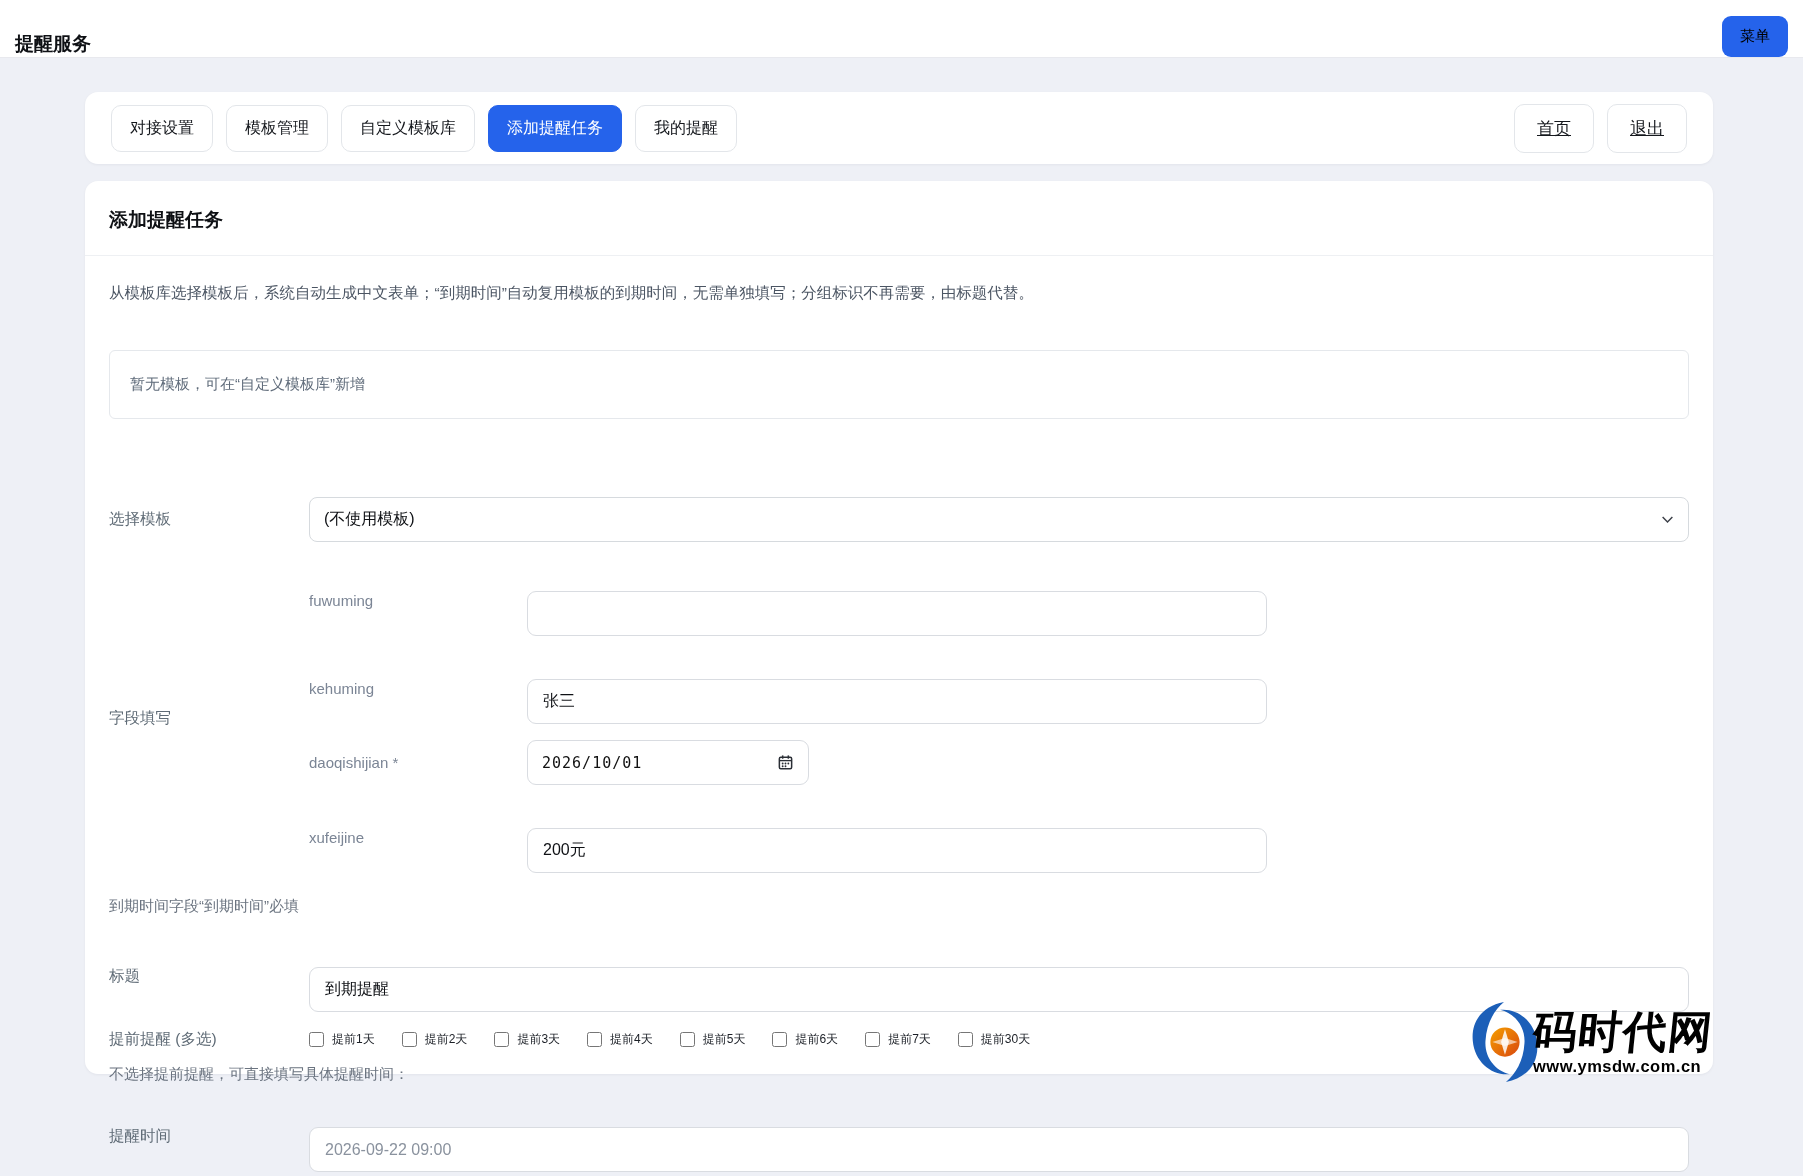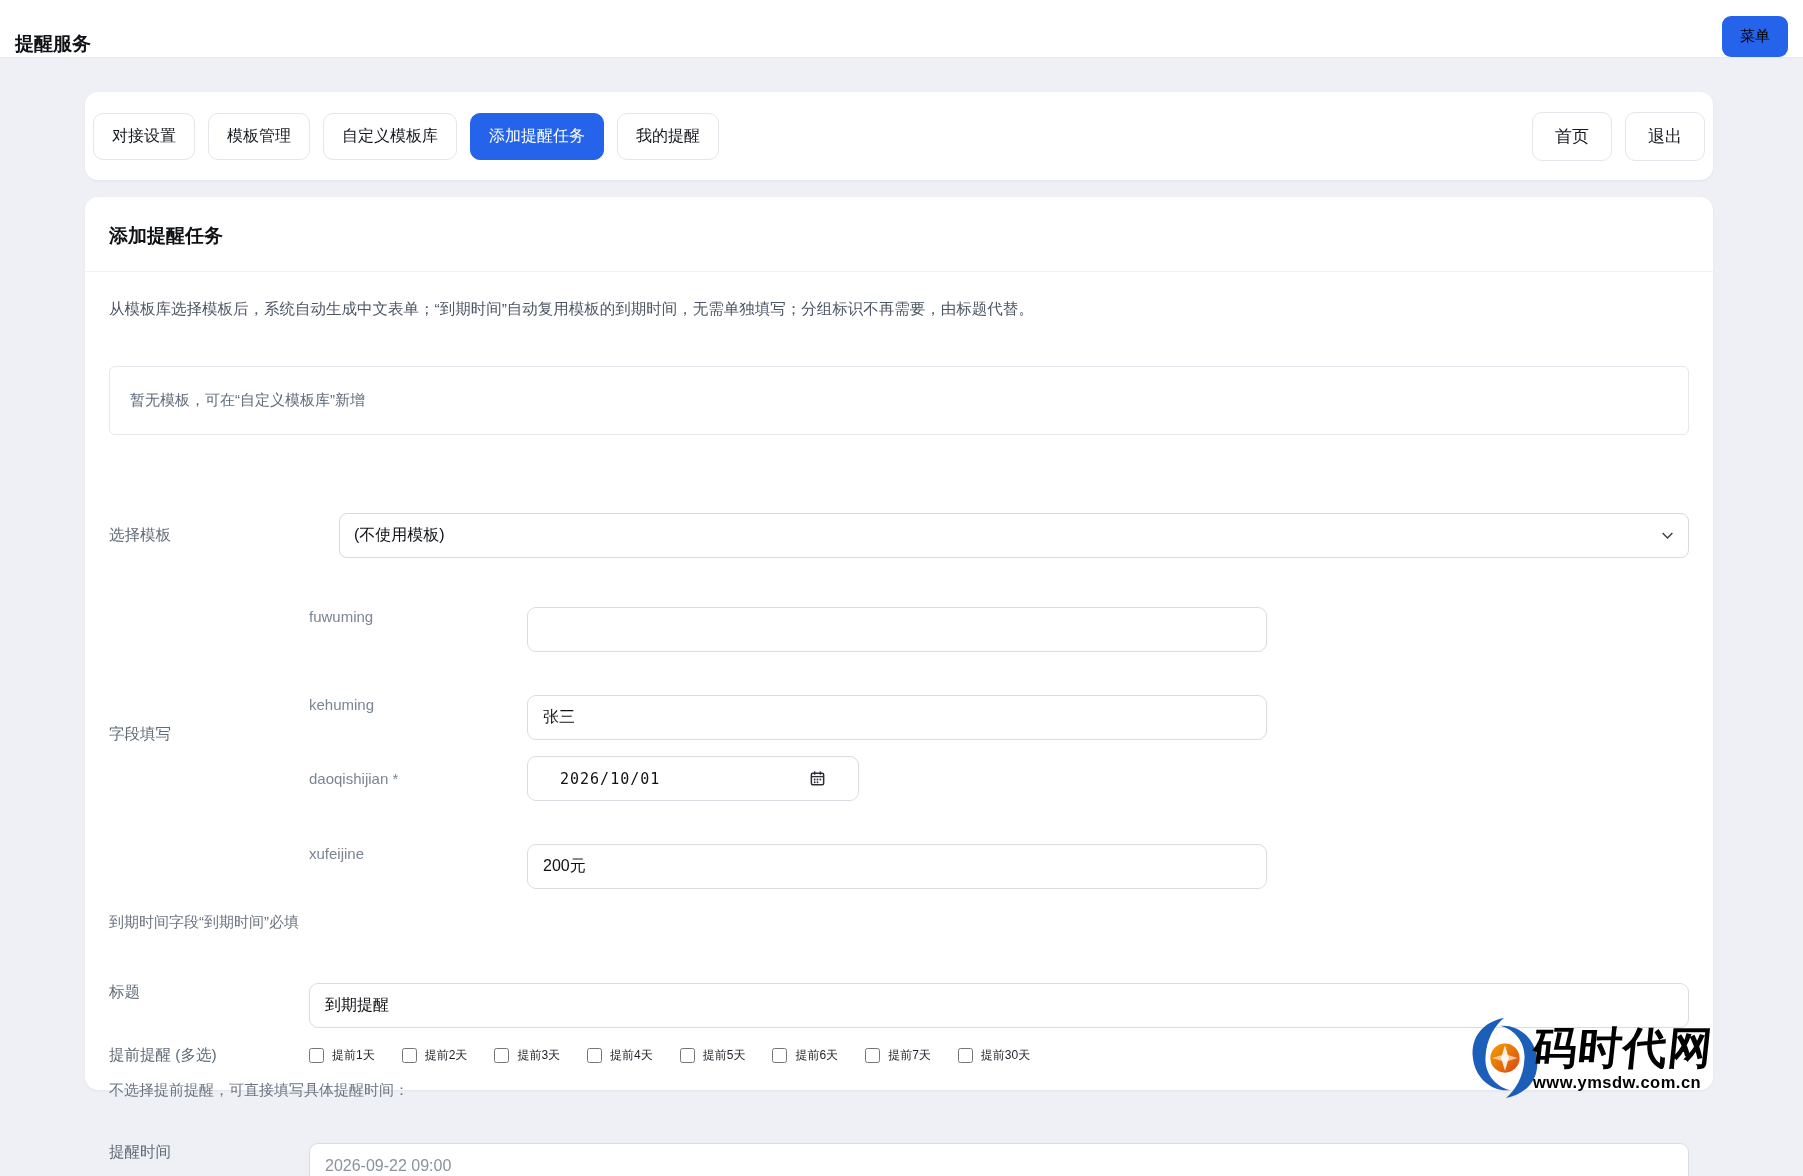--- a/index.html
+++ b/index.html
@@ -18,32 +18,32 @@
   }
   .topbar-title { font-size:19px; font-weight:bold; color:#0f1115; }
   .menu-btn {
     background:#2563eb; color:#000000; border:none; border-radius:9px;
     padding:11px 18px; font-size:15px; cursor:pointer;
     font-family:inherit;
   }
   
   .page { padding:34px 90px 0 85px; }
   .tabcard {
-    background:#fff; border-radius:13px; height:88px;
+    background:#fff; border-radius:13px; height:72px;
     box-shadow:0 1px 3px rgba(16,24,40,.05);
-    display:flex; align-items:center; gap:13px; padding:0 8px;
+    display:flex; align-items:center; gap:13px; padding:0 26px;
   }
   .tab-btn {
     background:#fff; border:1px solid #e3e6ea; border-radius:10px;
     padding:12px 18px; font-size:16px; color:#15181d; cursor:pointer;
     font-family:inherit; white-space:nowrap;
   }
   .tab-btn.active { background:#2563eb; border-color:#2563eb; color:#fff; }
   .tab-right { margin-left:auto; display:flex; gap:13px; }
-  .tab-right .tab-btn { padding:12px 22px; font-size:17px; }
+  .tab-right .tab-btn { padding:12px 22px; font-size:17px;text-decoration:underline; }
   
   .maincard {
     background:#fff; border-radius:13px; margin-top:17px; height:893px;
     box-shadow:0 1px 3px rgba(16,24,40,.05); position:relative;
   }
   .card-head {
     padding:26px 24px 22px; border-bottom:1px solid #eef0f3;
     font-size:19px; font-weight:bold; color:#0f1115;
   }
   .card-body { padding:0 24px; }
@@ -51,21 +51,21 @@
   .empty-box {
     margin-top:46px; border:1px solid #e5e8ec; border-radius:6px;
     padding:24px 20px; color:#5f6b7a; font-size:15px; background:#fff;
   }
   .form { margin-top:78px; }
   .frow { display:flex; align-items:center; }
   .frow-label { width:200px; flex:none; color:#5f6b76; font-size:15.5px; }
   .select-box {
     flex:1; height:45px; border:1px solid #d6dade; border-radius:8px;
     background:#fff; display:flex; align-items:center; justify-content:space-between;
-    padding:0 14px; font-size:16px; color:#0f1115; cursor:pointer;margin-left:30px;
+    padding:0 14px; font-size:16px; color:#0f1115; cursor:pointer;
   }
   .chev { width:13px; height:13px; flex:none; }
   .fields-row { display:flex; align-items:center; margin-top:22px; }
   .fields-group { flex:1; }
   .subrow { display:flex; align-items:center; margin-bottom:16px; }
   .subrow:last-child { margin-bottom:0; }
   .subrow-label { width:218px; flex:none; color:#7b8595; font-size:15px; }
   .tinput {
     height:45px; border:1px solid #d9dce1; border-radius:9px;
     padding:16px 15px; font-size:16px; color:#0f1115; background:#fff;
@@ -73,23 +73,23 @@
   }
   .tinput::placeholder { color:#8a929e; }
   .tinput.wide { width:auto; flex:1; }
   .input-wrap { position:relative; width:740px; }
   .input-wrap .tinput { width:100%; }
   .smudge {
     position:absolute; left:-8px; top:-9px; width:56%; height:26px;
     background:#fff; filter:blur(4px); border-radius:12px; pointer-events:none;
   }
   .date-box {
-    width:332px; height:45px; border:1px solid #d9dce1; border-radius:9px;
+    width:282px; height:45px; border:1px solid #d9dce1; border-radius:9px;
     display:flex; align-items:center; justify-content:space-between;
-    padding:0 32px; background:#fff; cursor:pointer;
+    padding:0 14px; background:#fff; cursor:pointer;
   }
   .date-text { font-family:"DejaVu Sans Mono","Liberation Mono",monospace; font-size:15px; color:#111; letter-spacing:1px; }
   .cal-icon { width:17px; height:17px; }
   .note { color:#6b7480; font-size:15px; margin-top:24px; }
   .title-row { margin-top:24px; }
   .chk-row { display:flex; align-items:center; margin-top:17px; }
   .chk-list { display:flex; align-items:center; flex:1; }
   .chk { display:flex; align-items:center; margin-right:27px; cursor:pointer; }
   .chk input {
     width:15px; height:15px; margin:0 8px 0 0; accent-color:#2563eb;

